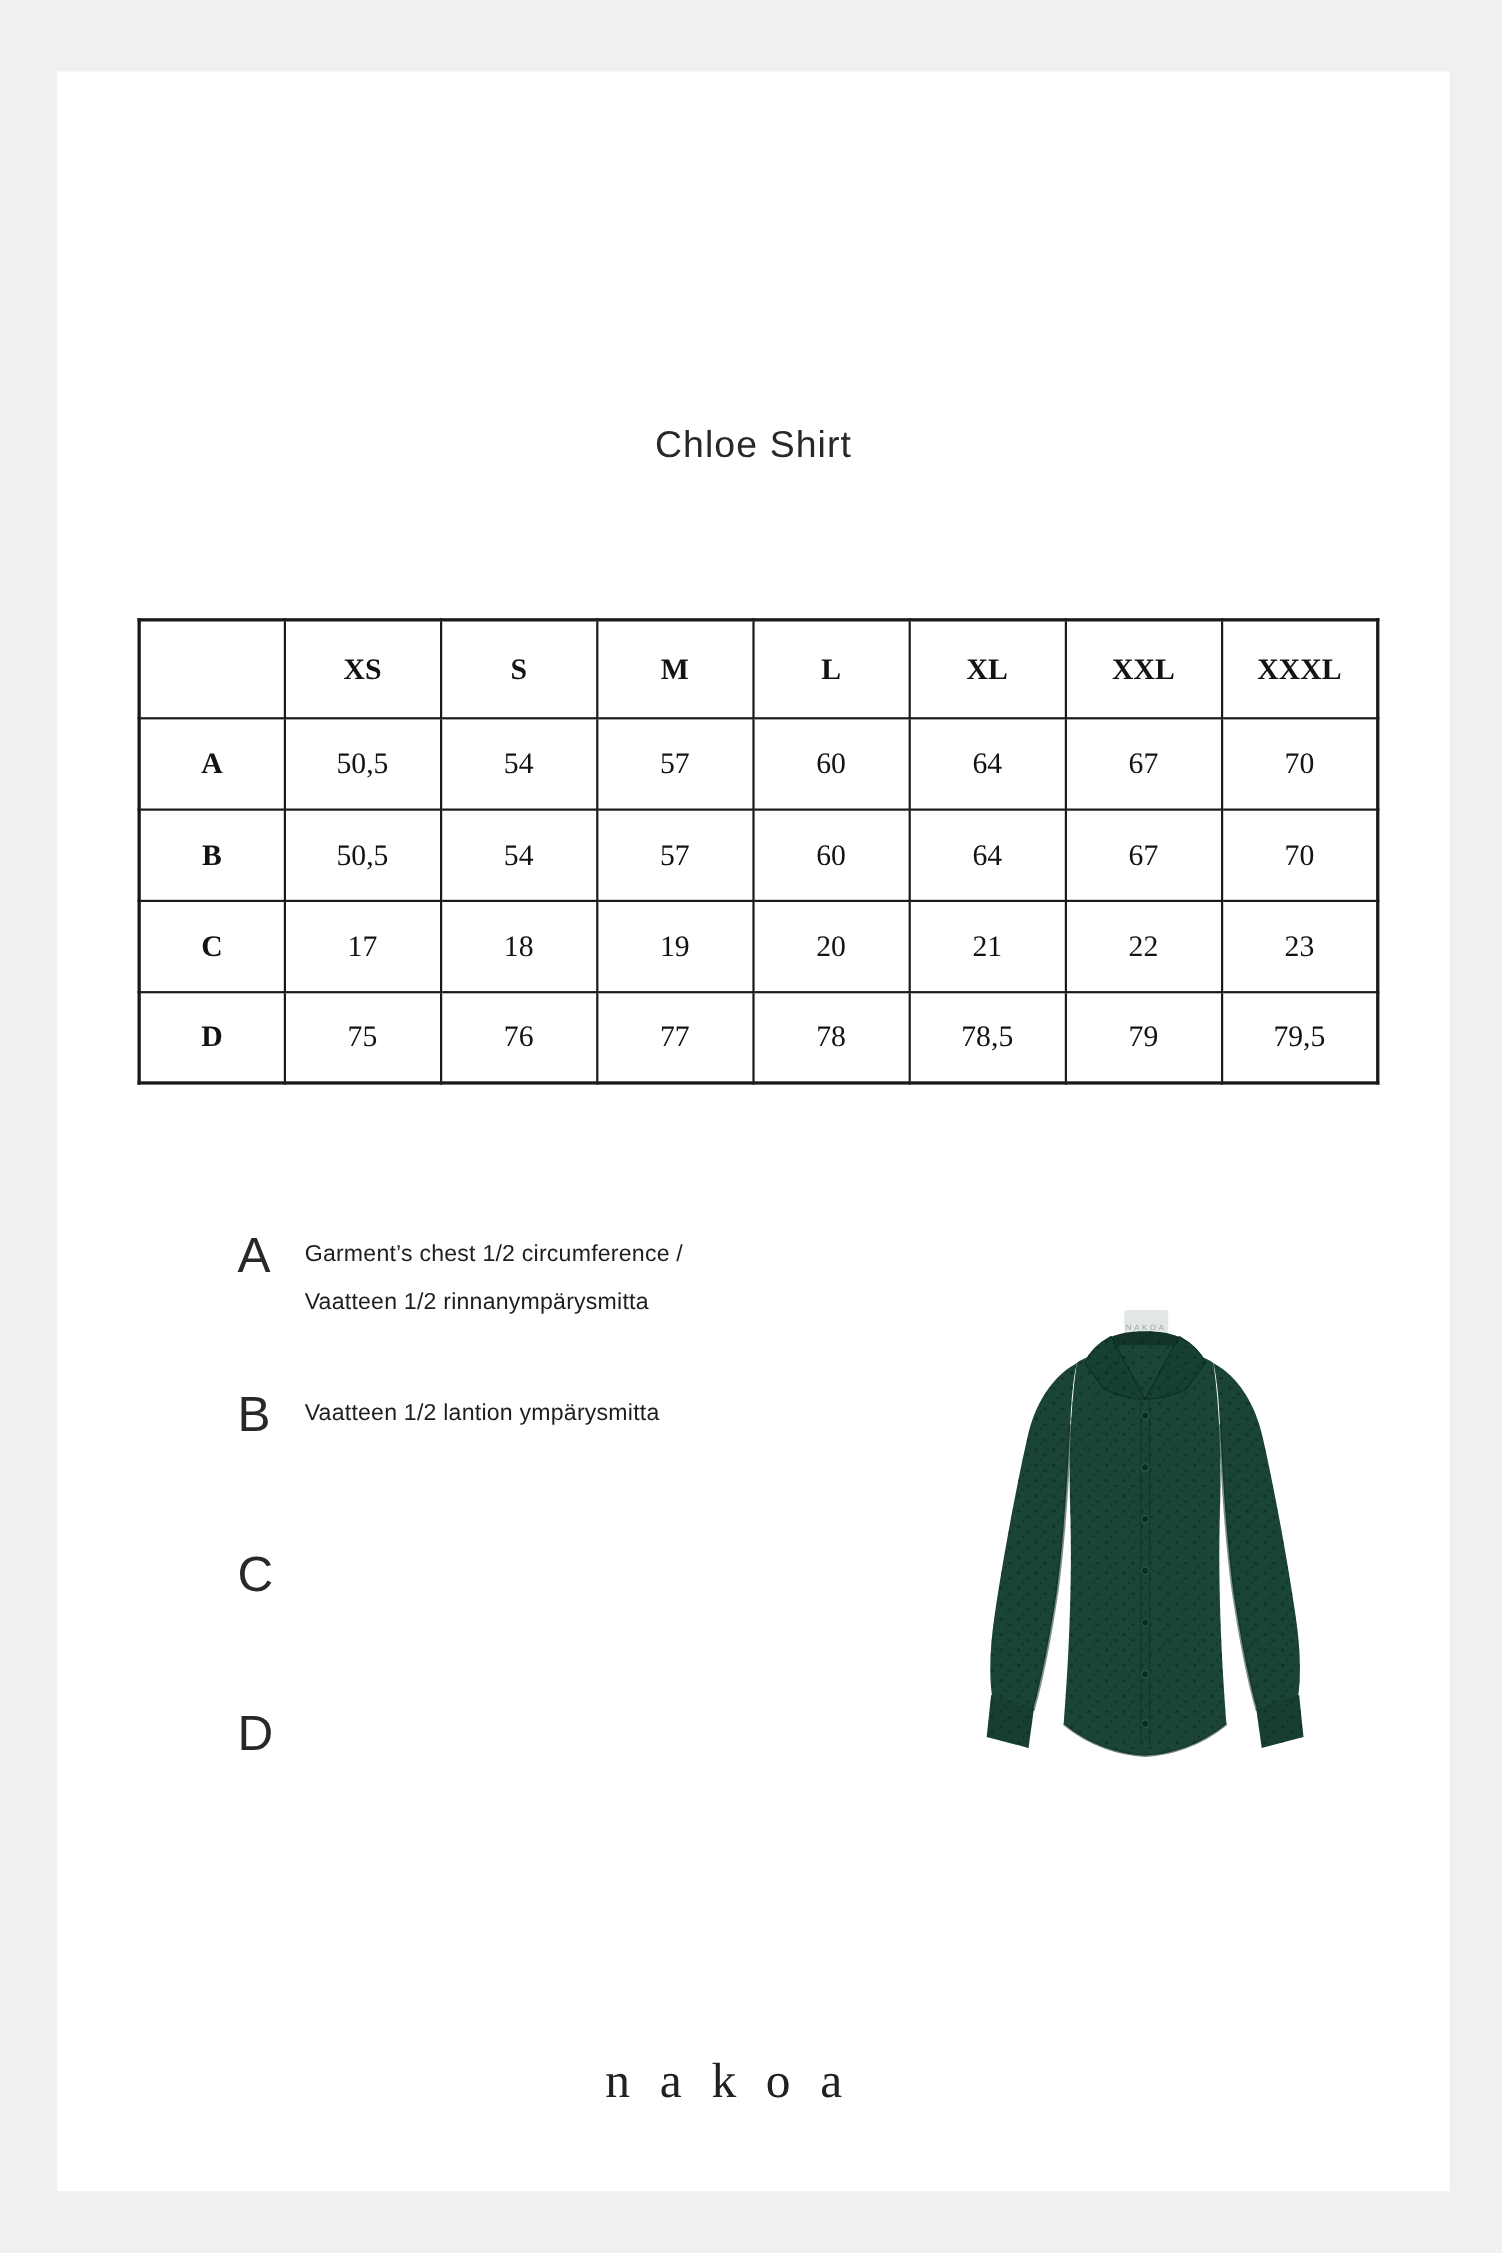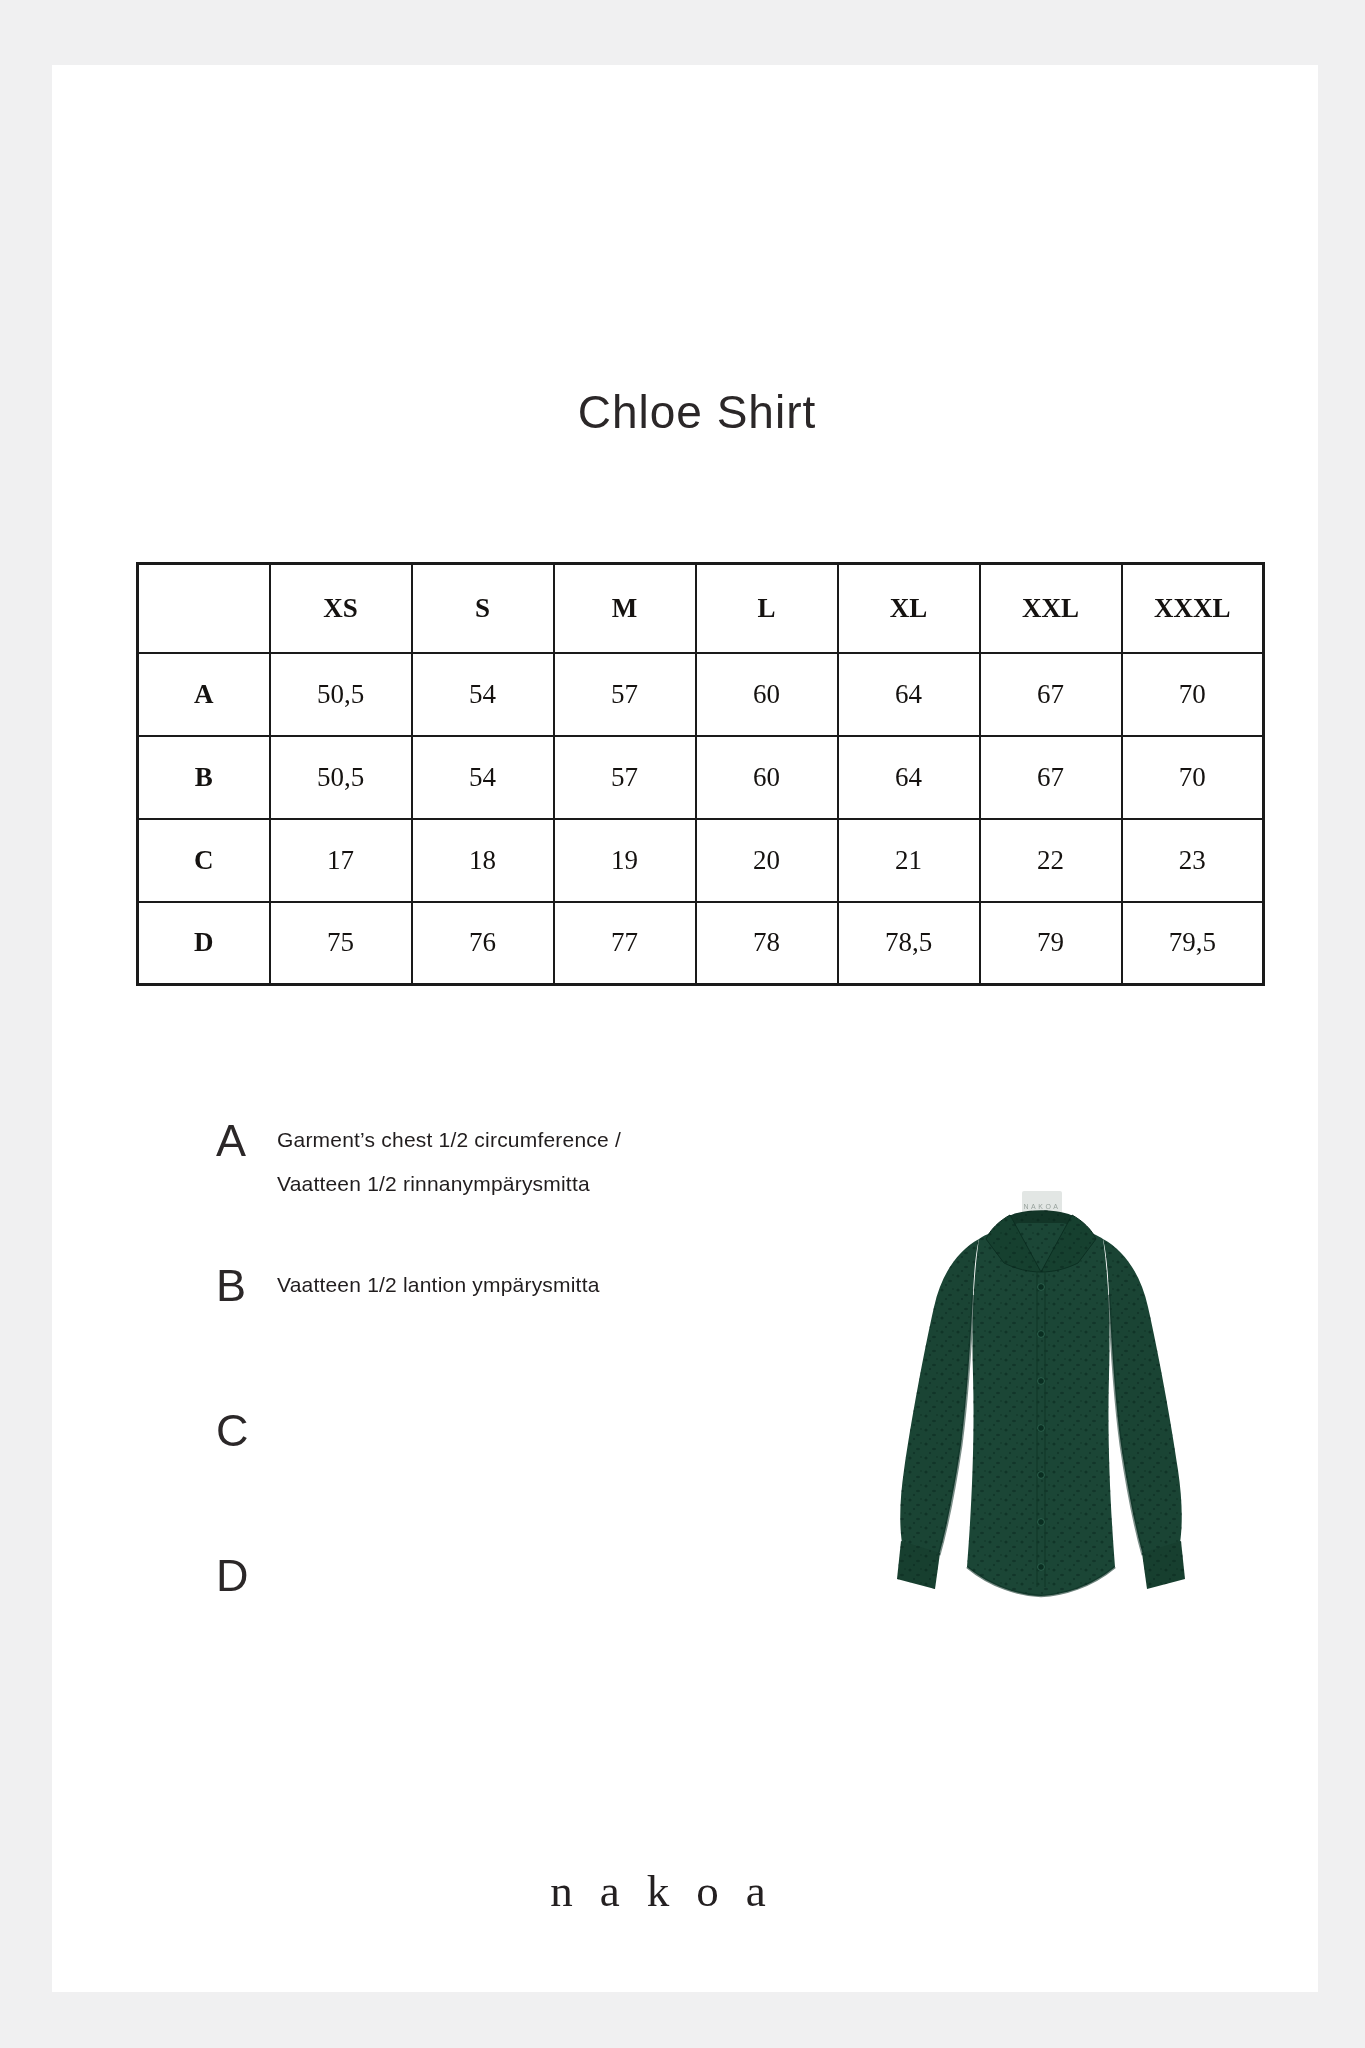--- a/index.html
+++ b/index.html
@@ -1,25 +1,25 @@
 <!DOCTYPE html>
 <html><head>
 <meta charset="utf-8">
 <style>
   * { margin:0; padding:0; box-sizing:border-box; }
   html,body { width:1365px; height:2048px; background:#f0f0f1; overflow:hidden;
               font-family:"Liberation Sans", sans-serif; }
   .card { position:absolute; left:52px; top:65px; width:1266px; height:1927px;
           background:#ffffff; }
-  .page-title { position:absolute; top:320px; left:12px; width:100%;
-                text-align:center; font-size:46px; font-weight:400;
+  .page-title { position:absolute; top:320px; left:0; width:100%;
+                text-align:center; font-size:34px; font-weight:400;
                 color:#2b2728; letter-spacing:1px;
                 font-family:"Liberation Sans", sans-serif; }
   
-  table.size-table { position:absolute; left:84px; top:497px;
+  table.size-table { position:absolute; left:73px; top:497px;
                      border-collapse:collapse; table-layout:fixed;
                      font-family:"Liberation Serif", serif; color:#151210;
                      border:3px solid #1a1a1a; }
   table.size-table td, table.size-table th {
       border:2px solid #1a1a1a; text-align:center; vertical-align:middle;
       font-size:27px; background:#fff; }
   table.size-table tr.hdr   { height:89px; }
   table.size-table tr.data  { height:83px; }
   table.size-table th       { font-weight:700; }
   td.rowlabel               { font-weight:700; }

